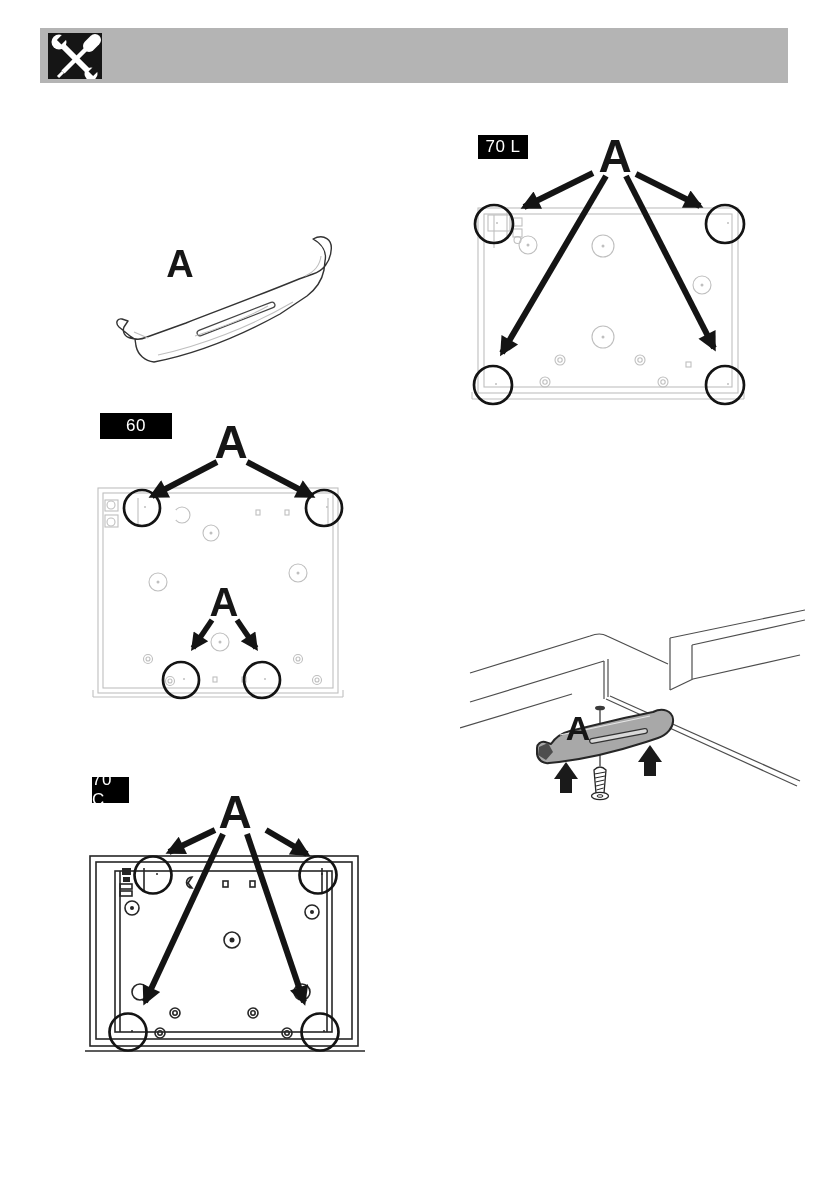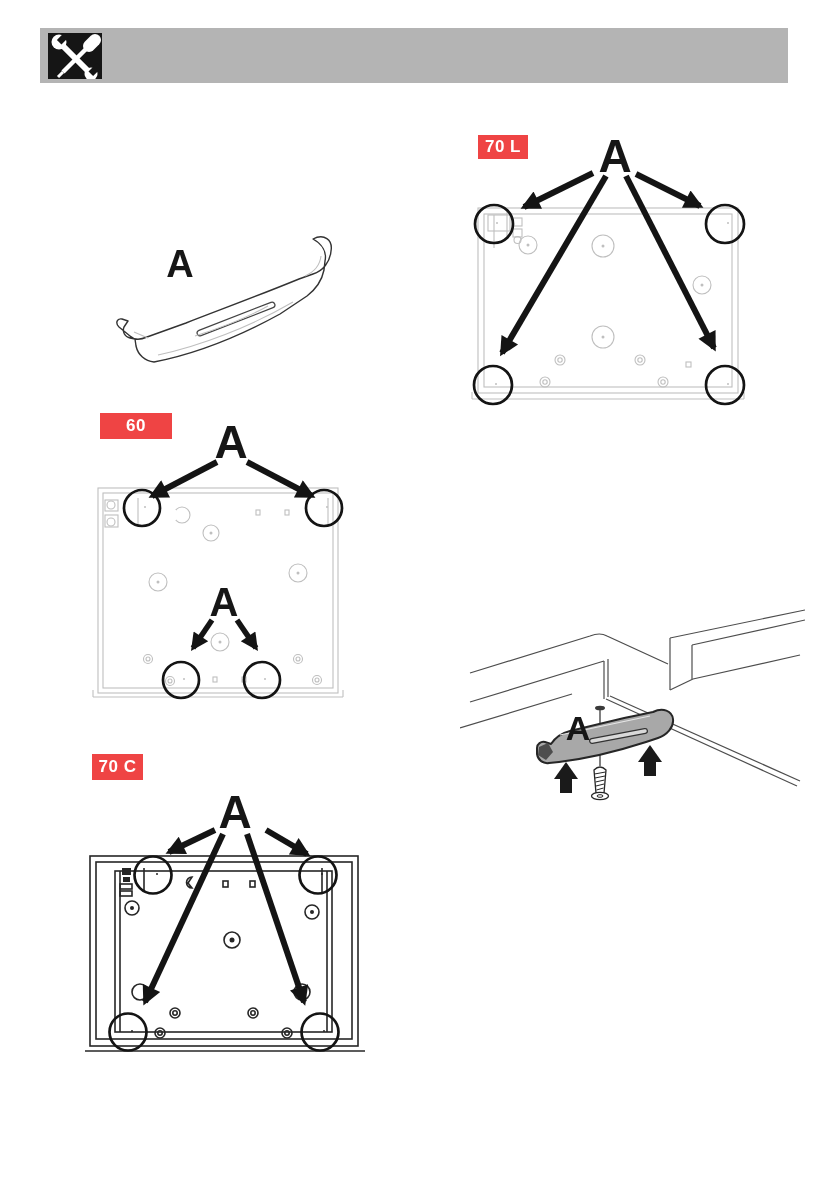--- a/index.html
+++ b/index.html
@@ -1,19 +1,19 @@
 <!DOCTYPE html>
 <html><head>
 <meta charset="utf-8">
 <style>
   html,body{margin:0;padding:0}
   body{width:839px;height:1191px;background:#fff;position:relative;overflow:hidden;
        font-family:"Liberation Sans",sans-serif}
   .abs{position:absolute}
-  .badge{position:absolute;background:#ef4444;color:#fff;font-weight:bold;font-size:17px;
+  .badge{position:absolute;background:#000000;color:#fff;font-weight:normal;font-size:17px;
          display:flex;align-items:center;justify-content:center;letter-spacing:.5px}
   
   .ll{stroke:#bfbfbf;stroke-width:1.1;fill:none}
   .llf{fill:#bfbfbf}
   .dl{stroke:#262626;stroke-width:1.6;fill:none}
   .dlf{fill:#262626}
   .mc{stroke:#141414;stroke-width:2.7;fill:none}
   .wl{stroke:#4d4d4d;stroke-width:1.2;fill:none}
   .At{font-family:"Liberation Sans",sans-serif;font-weight:bold;fill:#161616;text-anchor:middle}
   .arrL{stroke:#141414;stroke-width:6;fill:none}
@@ -178,21 +178,21 @@
     <line class="arrL" x1="127" y1="64" x2="62" y2="98" marker-end="url(#ah)"></line>
     <line class="arrL" x1="157" y1="64" x2="222" y2="98" marker-end="url(#ah)"></line>
   </g>
   <text class="At" x="134" y="218" font-size="40">A</text>
   <g>
     <line class="arrS" x1="122" y1="222" x2="103" y2="250" marker-end="url(#ah)"></line>
     <line class="arrS" x1="147" y1="222" x2="166" y2="250" marker-end="url(#ah)"></line>
   </g>
 </svg>
 
-<div class="badge" style="left:92px;top:754px;width:51px;height:26px">70 C</div>
+<div class="badge" style="left:92px;top:777px;width:37px;height:26px">70 C</div>
 <svg class="abs" style="left:85px;top:778px" width="295" height="295" viewBox="0 0 295 295">
   <g>
     <rect class="dl" x="5" y="78" width="268" height="190"></rect>
     <rect class="dl" x="11" y="84" width="256" height="177"></rect>
     <rect class="dl" x="30" y="93" width="217" height="161"></rect>
     <line class="dl" x1="35" y1="93" x2="35" y2="254"></line>
     <line class="dl" x1="242" y1="93" x2="242" y2="254"></line>
     <line class="dl" x1="0" y1="273" x2="280" y2="273"></line>
 
     <rect class="dlf" x="37" y="90" width="9" height="7"></rect>

